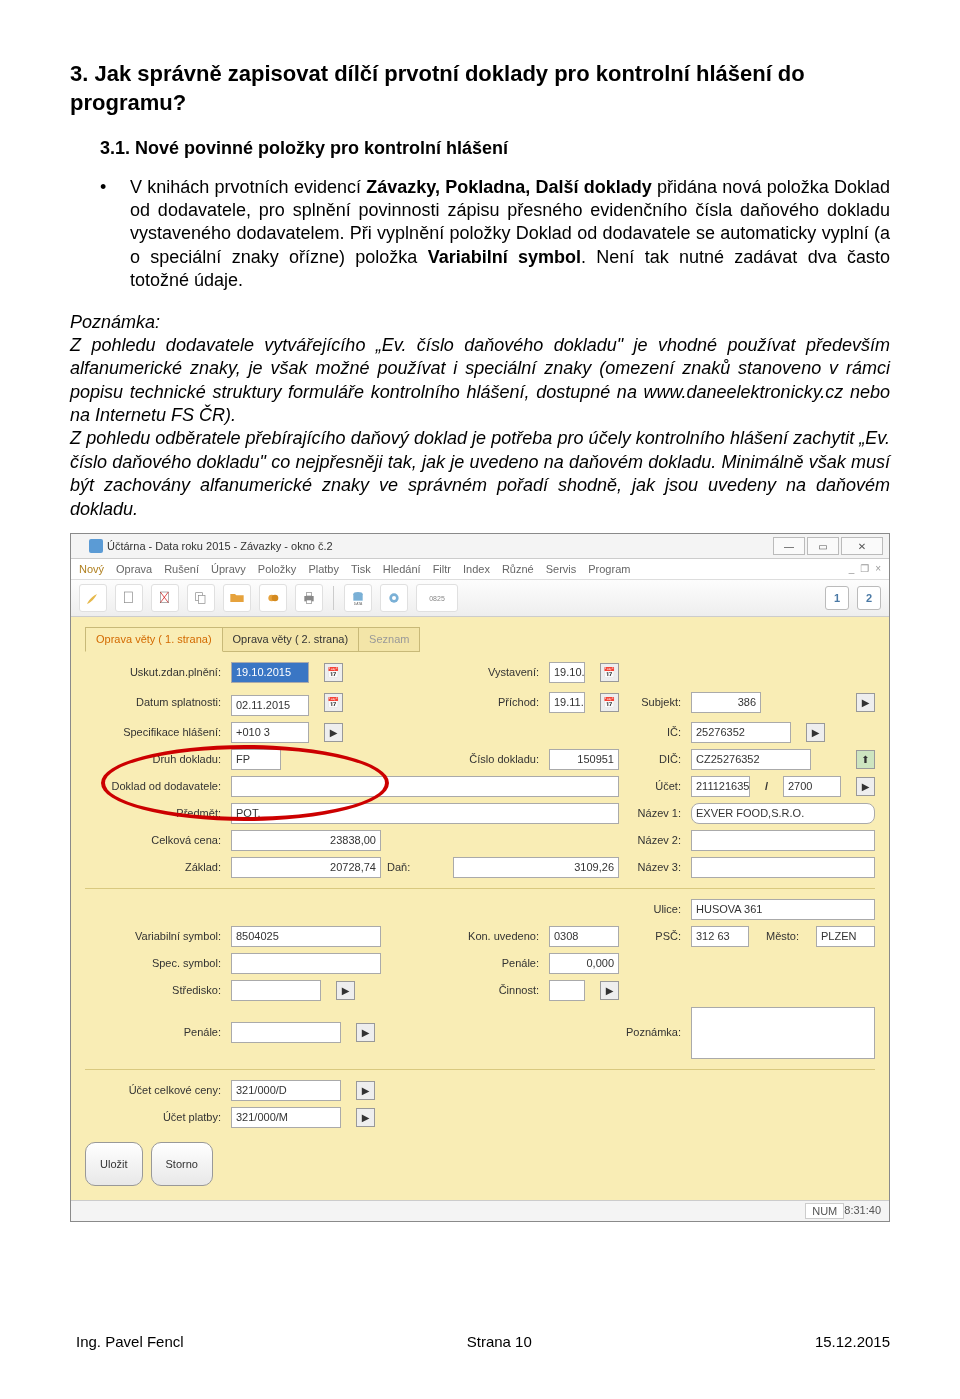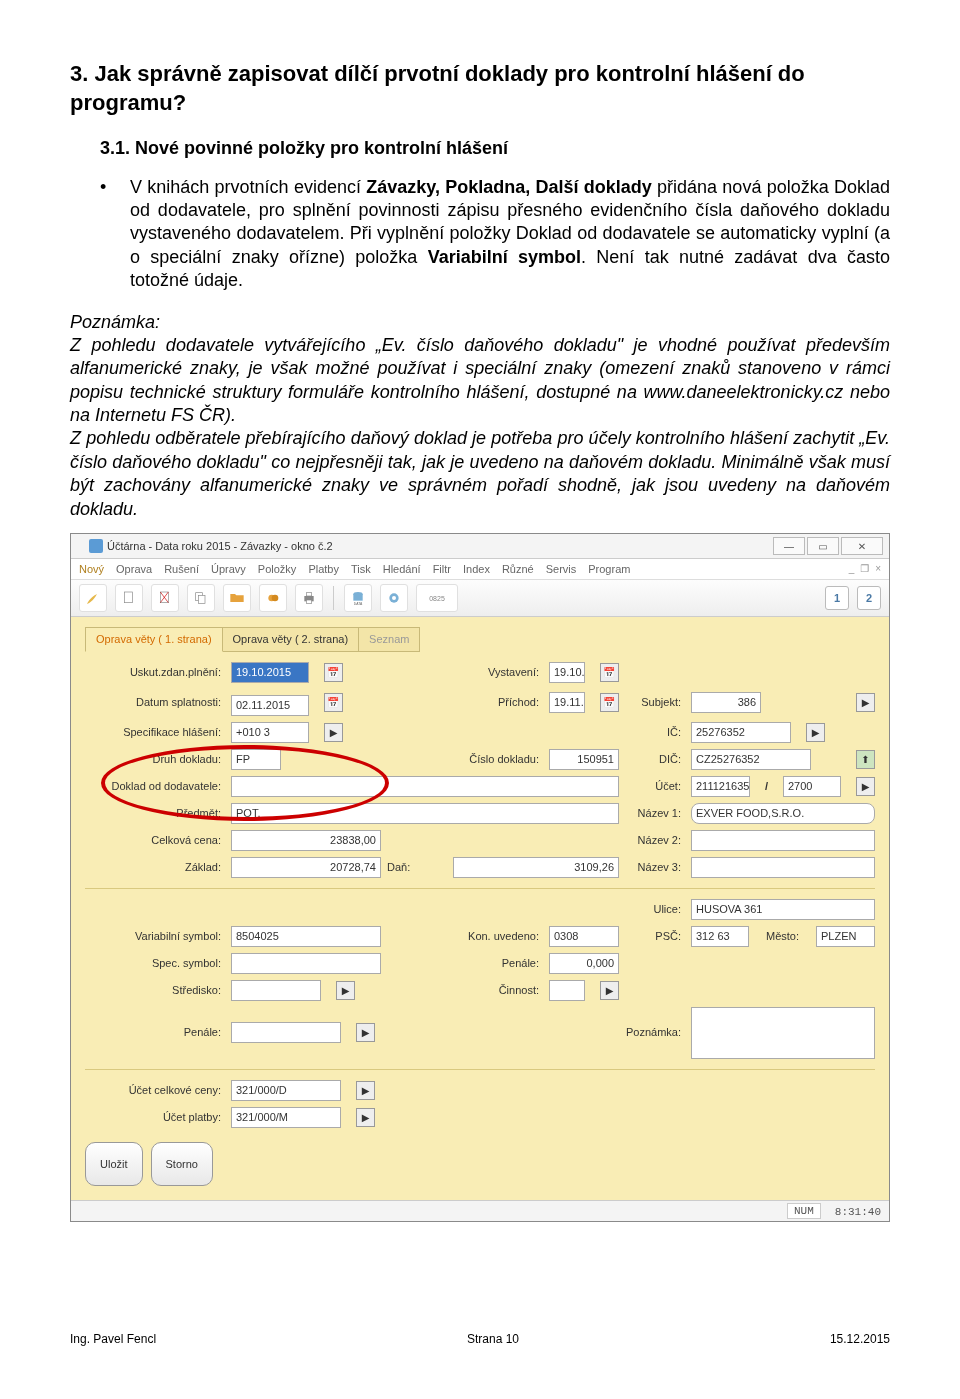--- a/index.html
+++ b/index.html
@@ -126,29 +126,30 @@
   .circle {
     position:absolute; border: 4px solid #c00; border-radius: 50%;
     pointer-events:none;
   }
   .actions { display:flex; gap:8px; margin-top: 14px; }
   .actbtn {
     padding: 14px 14px; border:1px solid #999; background:linear-gradient(#fff,#e8e8e8);
     font-size:11px; border-radius:10px;
   }
   .statusbar {
-    display:flex; justify-content:flex-end; align-items:flex-end;
-    gap:14px; padding: 2px 8px; border-top:1px solid #ccc; background:#f4f4f4;
-    font-size: 11px; color:#555;font-family:Liberation Mono, monospace;
+    display:flex; justify-content:flex-end; align-items:flex-start;
+    padding: 2px 8px; border-top:1px solid #ccc; background:#f4f4f4;
+    font-size: 11px; color:#555;
   }
   .statusbar .cap { border:1px solid #ccc; padding:0 6px; background:#fff;}
   .footer {
     margin-top: 110px;
     display:flex; justify-content:space-between;
-    font-size: 12px;
+    font-size: 15px;
+    margin-left: 6px;
   }
 </style>
 </head>
 <body>
 
 <h2>3. Jak správně zapisovat dílčí prvotní doklady pro kontrolní hlášení do programu?</h2>
 <h3>3.1. Nové povinné položky pro kontrolní hlášení</h3>
 
 <div class="bullet-block">
   <span>V knihách prvotních evidencí </span><span class="bold">Závazky, Pokladna, Další doklady</span><span> přidána nová položka Doklad od dodavatele, pro splnění povinnosti zápisu přesného evidenčního čísla daňového dokladu vystaveného dodavatelem. Při vyplnění položky Doklad od dodavatele se automaticky vyplní (a o speciální znaky ořízne) položka </span><span class="bold">Variabilní symbol</span><span>. Není tak nutné zadávat dva často totožné údaje.</span>

